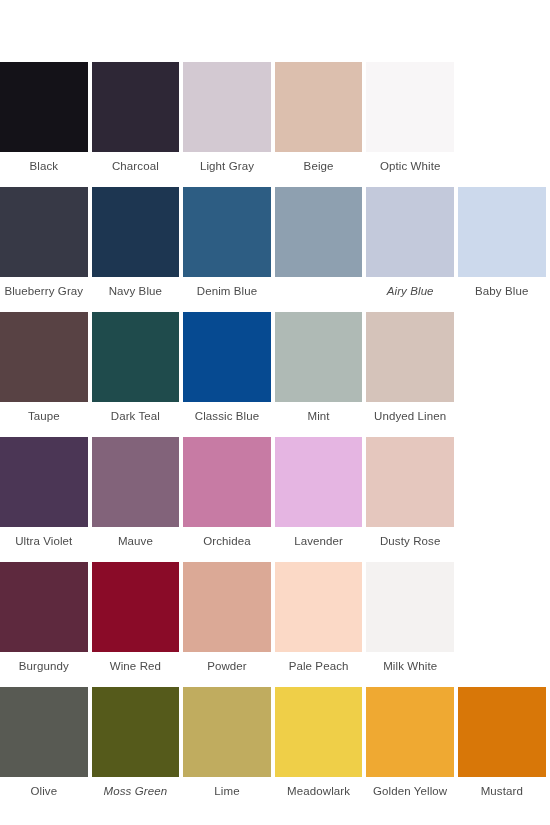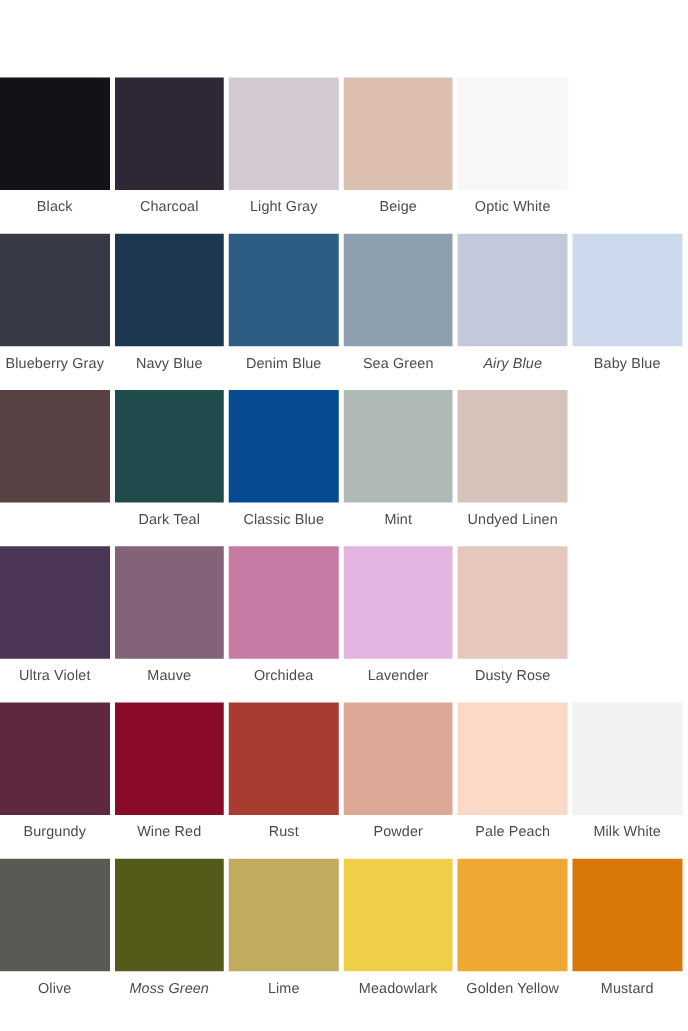--- a/index.html
+++ b/index.html
@@ -88,34 +88,34 @@
       <div class="swatch-cell">
         <div class="swatch-chip" title="Navy Blue" style="background: rgb(29, 54, 81);"></div>
         <span class="swatch-label" style="color: rgb(75, 75, 75);">Navy Blue</span>
       </div>
       <div class="swatch-cell">
         <div class="swatch-chip" title="Denim Blue" style="background: rgb(45, 93, 131);"></div>
         <span class="swatch-label" style="color: rgb(75, 75, 75);">Denim Blue</span>
       </div>
       <div class="swatch-cell">
         <div class="swatch-chip" title="Sea Green" style="background: rgb(142, 160, 176);"></div>
-        <span class="swatch-label" style="color: rgb(75, 75, 75);">Sea Green</span>
       </div>
       <div class="swatch-cell">
         <div class="swatch-chip" title="Airy Blue" style="background: rgb(195, 201, 219);"></div>
         <span class="swatch-label" style="color: rgb(75, 75, 75); font-style: italic;">Airy Blue</span>
       </div>
       <div class="swatch-cell">
         <div class="swatch-chip" title="Baby Blue" style="background: rgb(204, 217, 236);"></div>
         <span class="swatch-label" style="color: rgb(75, 75, 75);">Baby Blue</span>
       </div>
     </div>
     <div class="swatch-row cols-5">
       <div class="swatch-cell">
         <div class="swatch-chip" title="Taupe" style="background: rgb(88, 66, 68);"></div>
+        <span class="swatch-label" style="color: rgb(75, 75, 75);">Taupe</span>
       </div>
       <div class="swatch-cell">
         <div class="swatch-chip" title="Dark Teal" style="background: rgb(31, 75, 76);"></div>
         <span class="swatch-label" style="color: rgb(75, 75, 75);">Dark Teal</span>
       </div>
       <div class="swatch-cell">
         <div class="swatch-chip" title="Classic Blue" style="background: rgb(6, 74, 145);"></div>
         <span class="swatch-label" style="color: rgb(75, 75, 75);">Classic Blue</span>
       </div>
       <div class="swatch-cell">
@@ -150,24 +150,20 @@
       </div>
     </div>
     <div class="swatch-row cols-6">
       <div class="swatch-cell">
         <div class="swatch-chip" title="Burgundy" style="background: rgb(94, 41, 62);"></div>
         <span class="swatch-label" style="color: rgb(75, 75, 75);">Burgundy</span>
       </div>
       <div class="swatch-cell">
         <div class="swatch-chip" title="Wine Red" style="background: rgb(138, 11, 40);"></div>
         <span class="swatch-label" style="color: rgb(75, 75, 75);">Wine Red</span>
-      </div>
-      <div class="swatch-cell">
-        <div class="swatch-chip" title="Rust" style="background: rgb(169, 60, 49);"></div>
-        <span class="swatch-label" style="color: rgb(75, 75, 75);">Rust</span>
       </div>
       <div class="swatch-cell">
         <div class="swatch-chip" title="Powder" style="background: rgb(219, 169, 150);"></div>
         <span class="swatch-label" style="color: rgb(75, 75, 75);">Powder</span>
       </div>
       <div class="swatch-cell">
         <div class="swatch-chip" title="Pale Peach" style="background: rgb(251, 217, 198);"></div>
         <span class="swatch-label" style="color: rgb(75, 75, 75);">Pale Peach</span>
       </div>
       <div class="swatch-cell">

